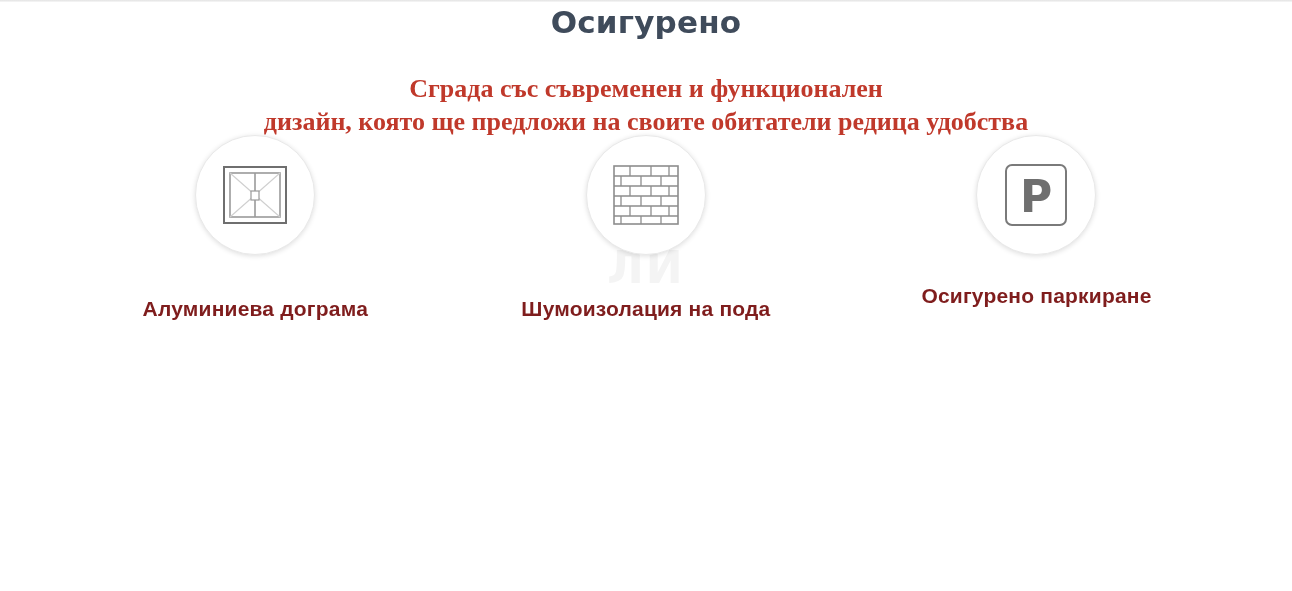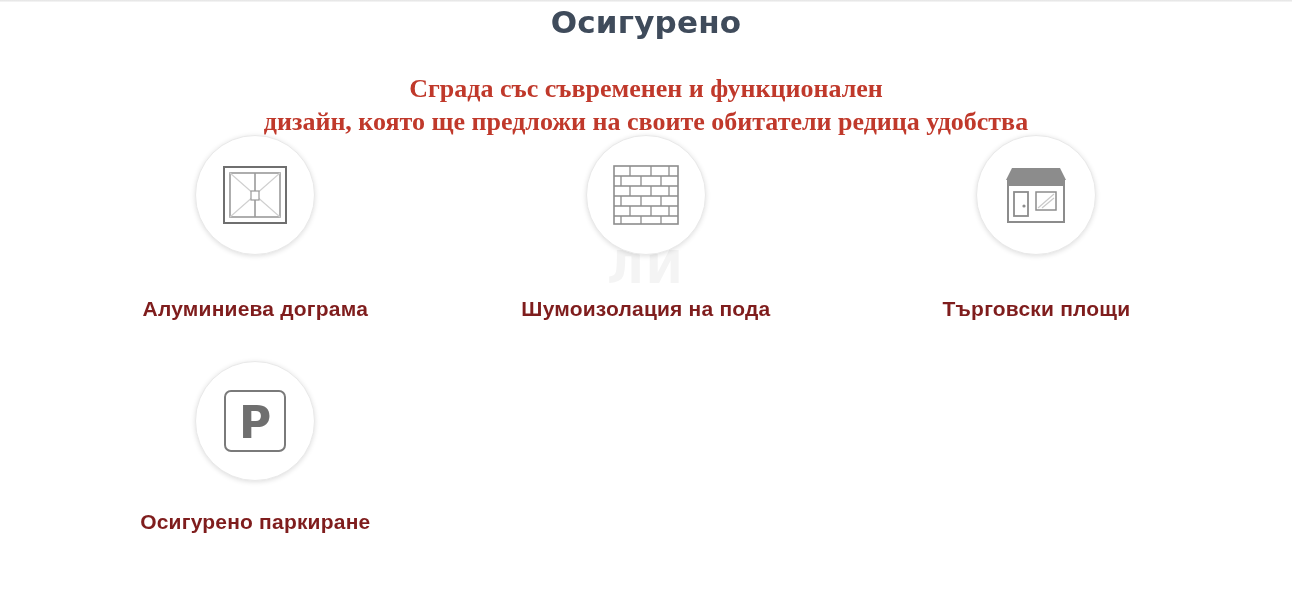--- a/index.html
+++ b/index.html
@@ -174,35 +174,20 @@
             <line x1="58" y1="43" x2="58" y2="53"></line>
             <line x1="10" y1="53" x2="10" y2="61"></line>
             <line x1="30" y1="53" x2="30" y2="61"></line>
             <line x1="50" y1="53" x2="50" y2="61"></line>
           </g>
         </svg>
       </div>
       <div class="feature-label">Шумоизолация на пода</div>
     </div>
 
-    <div class="feature">
-      <div class="icon-circle">
-        <svg width="72" height="66" viewBox="0 0 72 66">
-          <path d="M6 18 L12 6 L60 6 L66 18 Z" fill="#8c8c8c"></path>
-          <rect x="8" y="18" width="56" height="42" fill="none" stroke="#8c8c8c" stroke-width="2"></rect>
-          <rect x="8" y="18" width="56" height="6" fill="#8c8c8c"></rect>
-          <rect x="14" y="30" width="14" height="24" fill="none" stroke="#8c8c8c" stroke-width="1.8"></rect>
-          <rect x="36" y="30" width="20" height="18" fill="none" stroke="#8c8c8c" stroke-width="1.5"></rect>
-          <line x1="38" y1="46" x2="54" y2="32" stroke="#c9c9c9" stroke-width="1.2"></line>
-          <line x1="42" y1="46" x2="54" y2="36" stroke="#c9c9c9" stroke-width="1.2"></line>
-          <circle cx="24" cy="44" r="1.6" fill="#8c8c8c"></circle>
-        </svg>
-      </div>
-      <div class="feature-label">Търговски площи</div>
-    </div>
 
     <div class="feature row2">
       <div class="icon-circle">
         <svg width="66" height="66" viewBox="0 0 66 66">
           <rect x="3" y="3" width="60" height="60" rx="6" fill="none" stroke="#7a7a7a" stroke-width="2"></rect>
           <text x="33" y="50" text-anchor="middle" font-family="DejaVu Sans, sans-serif" font-size="44" font-weight="bold" fill="#6f6f6f">P</text>
         </svg>
       </div>
       <div class="feature-label">Осигурено паркиране</div>
     </div>

